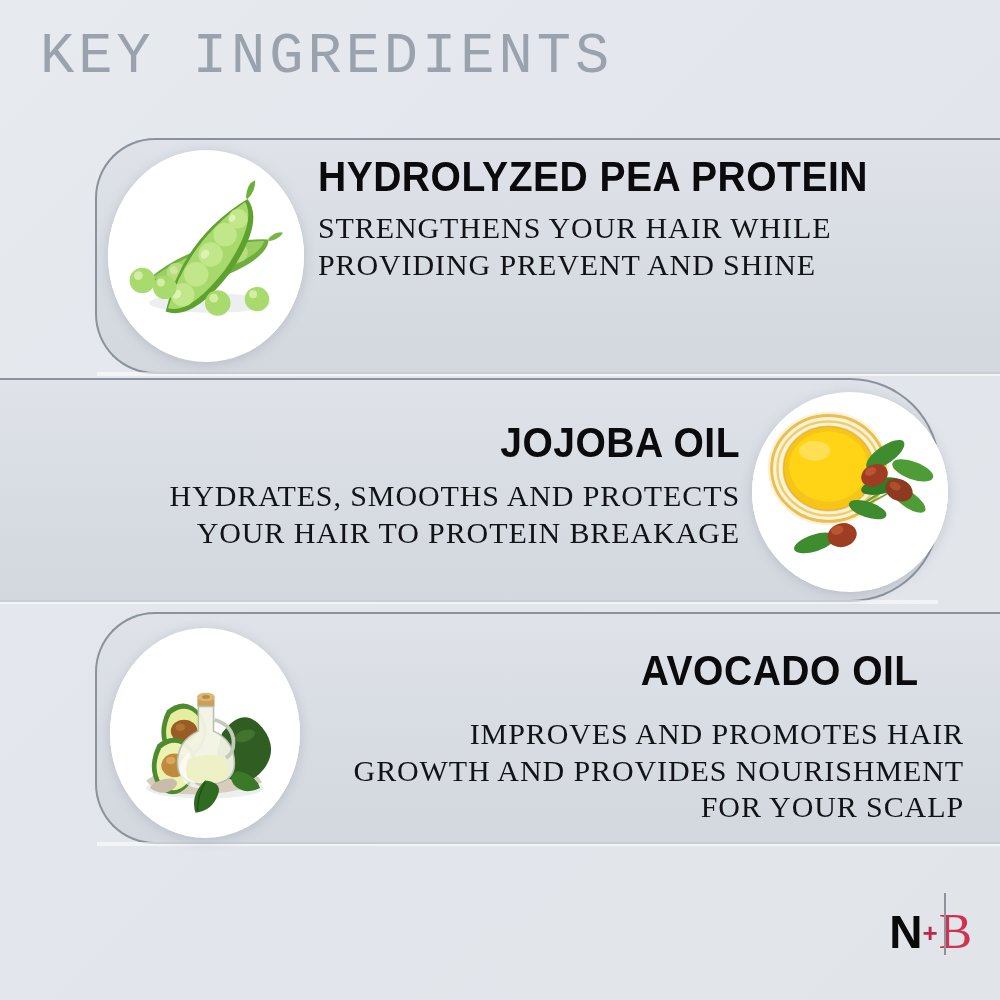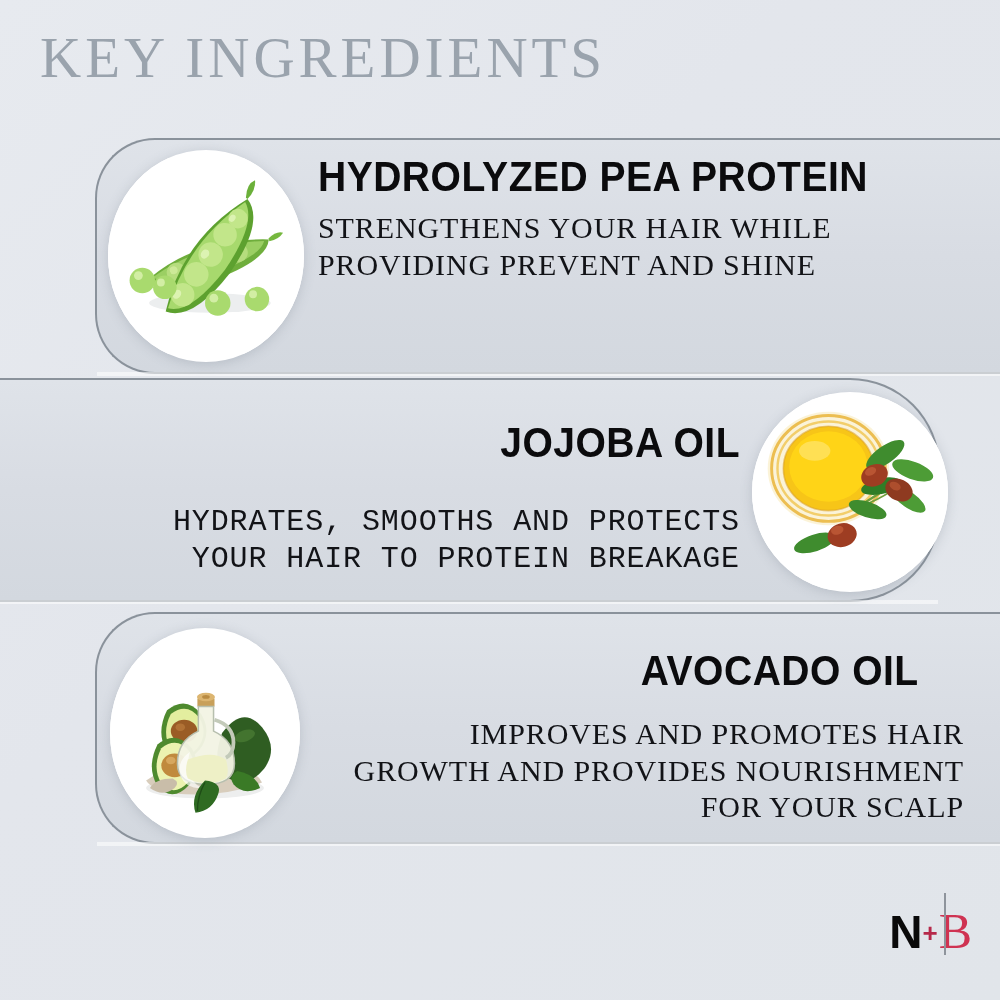--- a/index.html
+++ b/index.html
@@ -15,21 +15,21 @@
     position:relative;
     width:1000px; height:1000px;
     background:linear-gradient(135deg,#e7eaef 0%,#e3e6ec 40%,#e1e5ea 100%);
     overflow:hidden;
   }
 
   
   .page-title {
     position:absolute;
     left:40px; top:25px;
-    font-family:Liberation Serif, serif;
+    font-family:Liberation Mono, monospace;
     font-size:57px;
     letter-spacing:4px;
     color:#9aa3ad;
     font-weight:400;
     white-space:nowrap;
   }
 
   
   .card {
     position:absolute;
@@ -94,21 +94,21 @@
     letter-spacing:.9px;
     line-height:1.22;
   }
 
   .txt-1 { position:absolute; left:318px; top:156px; width:640px; text-align:left; }
   .txt-1 .ing-head { transform-origin:left center; }
   .txt-1 .ing-desc { margin-top:12px; }
 
   .txt-2 { position:absolute; left:60px; top:422px; width:680px; text-align:right; }
   .txt-2 .ing-head { transform-origin:right center; }
-  .txt-2 .ing-desc { margin-top:40px;font-family:Liberation Mono, monospace; }
+  .txt-2 .ing-desc { margin-top:14px; }
 
   .txt-3 { position:absolute; left:316px; top:650px; width:648px; text-align:right; }
   .txt-3 .ing-head { transform-origin:left center; }
   .txt-3 .ing-desc { margin-top:24px; }
 
   
   .logo {
     position:absolute;
     right:28px; bottom:38px;
     height:56px;

